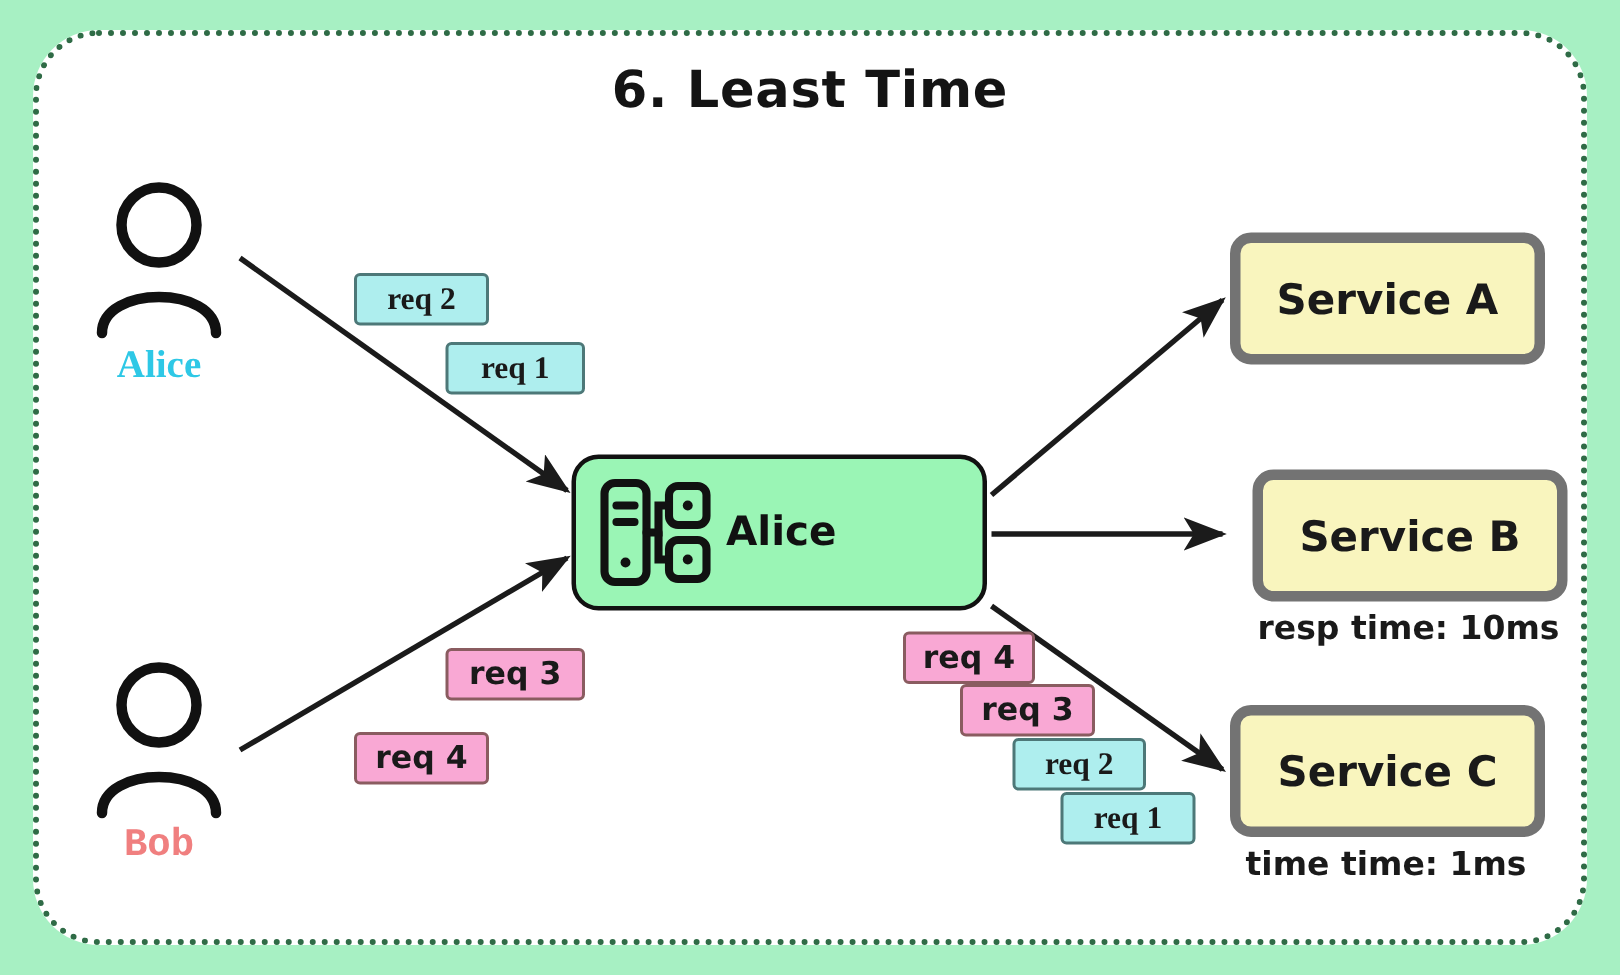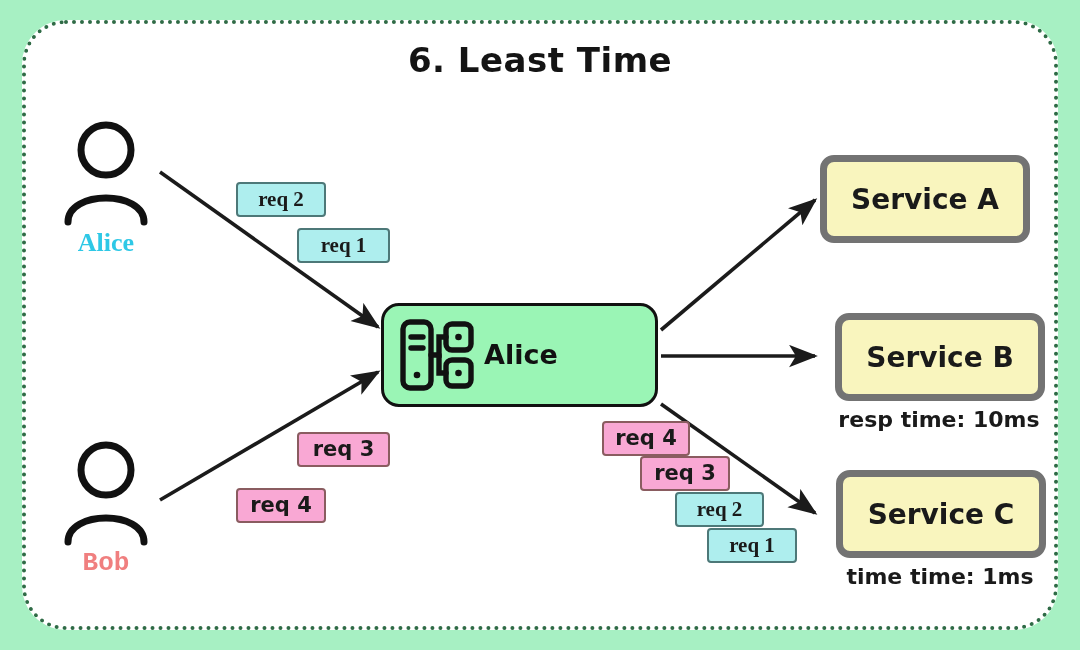--- a/index.html
+++ b/index.html
@@ -139,21 +139,21 @@
     margin-left: -16px;
     text-align: center;
     font-size: 22px;
     font-weight: bold;
     color: #1a1a1a;
     font-family: "DejaVu Sans", sans-serif;
     white-space: nowrap;
   }
   #svc-a { left: 820px; top: 155px; }
   #svc-b { left: 820px; top: 313px; padding-left: 15px; }
-  #svc-c { left: 820px; top: 470px; margin-left: 16px; }
+  #svc-c { left: 820px; top: 470px; }
 </style>
 </head>
 <body>
 
 <div id="stage">
 
   <div id="panel"></div>
 
   <div id="title">6. Least Time</div>
 

